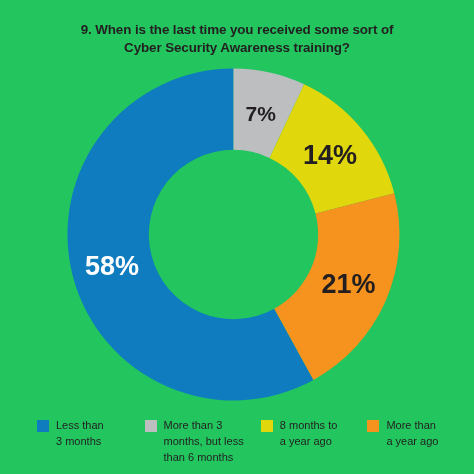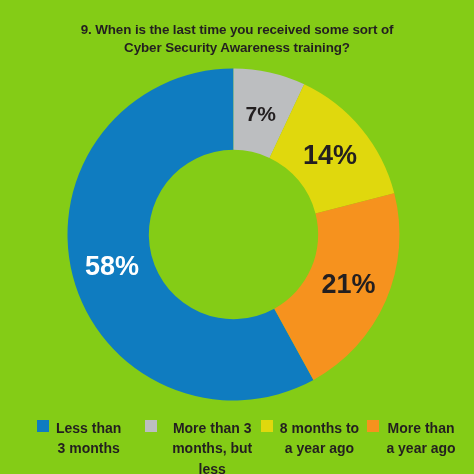--- a/index.html
+++ b/index.html
@@ -14,21 +14,21 @@
     font-family: "Liberation Sans", sans-serif;
     -webkit-font-smoothing: antialiased;
     overflow: hidden;
     position: relative;
   }
 
   #page {
     position: relative;
     width: 474px;
     height: 474px;
-    background: #84cc16;
+    background: #22c55e;
   }
 
   
   #chart-title {
     position: absolute;
     left: 0;
     top: 21px;
     width: 474px;
     text-align: center;
     font-size: 13.4px;
@@ -87,26 +87,25 @@
   .legend-item.i3 { width: 110px; }
 
   .legend-swatch {
     width: 12px;
     height: 12px;
     flex: 0 0 12px;
     margin-top: 2px;
     margin-right: 7px;
   }
   .legend-label {
-    font-size: 14px;
-    font-weight: bold;
+    font-size: 11px;
+    font-weight: normal;
     color: #231f20;
     line-height: 1.45;
     white-space: pre-line;
-    text-align: center;
   }
 </style>
 </head>
 <body>
 
 <div id="page">
 
   <div id="chart-title">9. When is the last time you received some sort of Cyber Security Awareness training?</div>
 
   <div id="donut-wrap">

